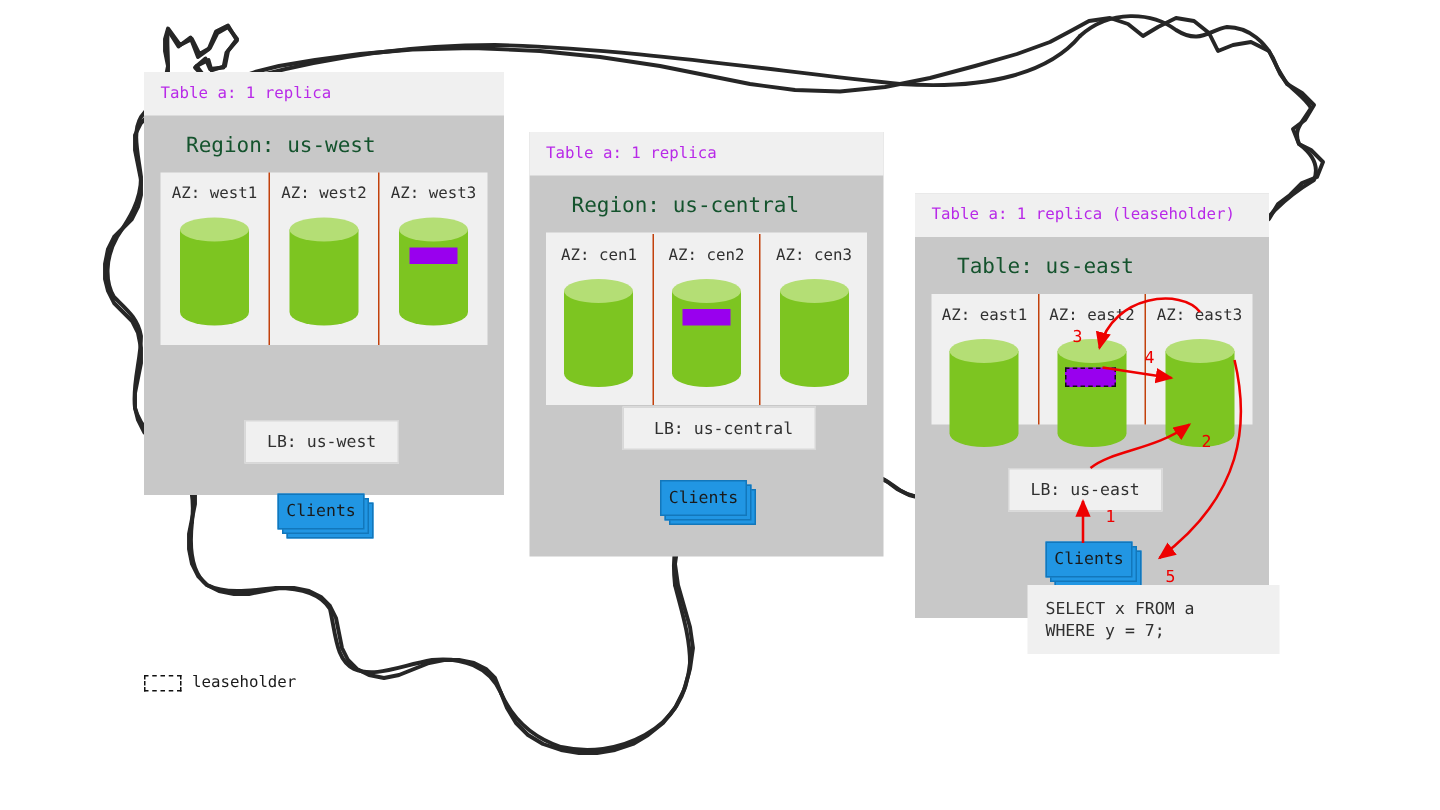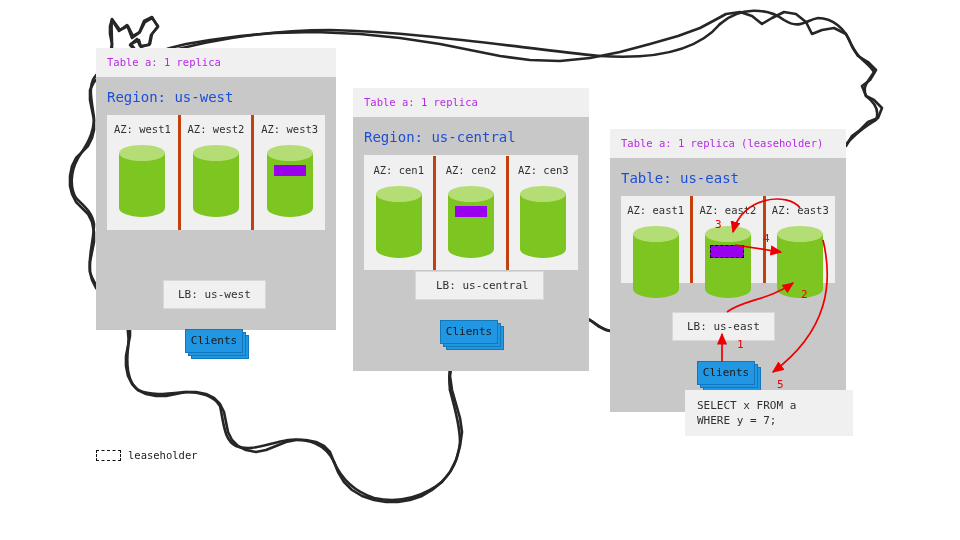--- a/index.html
+++ b/index.html
@@ -24,37 +24,37 @@
   .region-header{
     background:#f0f0f0;
     color:#b829e8;
     font-size:10.5px;
     line-height:1;
     padding:9px 0 9px 11px;
     letter-spacing:0px;
     white-space:nowrap;
   }
   .region-title{
-    color:#1d4ed8;
+    color:#14532d;
     font-size:14px;
-    padding:12px 0 10px 11px;
+    padding:12px 0 10px 28px;
     white-space:nowrap;
   }
   .az-strip{
     position:relative;
     margin:0 11px;
     background:#f0f0f0;
     display:flex;
   }
   .az{
     flex:1 1 0;
     position:relative;
     text-align:center;
     padding:8px 0 12px 0;
-    border-right:3px solid #c2410c;
+    border-right:1px solid #c2410c;
   }
   .az:last-child{border-right:none;}
   .az-label{
     font-size:10.5px;
     color:#303030;
     white-space:nowrap;
   }
 
   
   .cyl{

